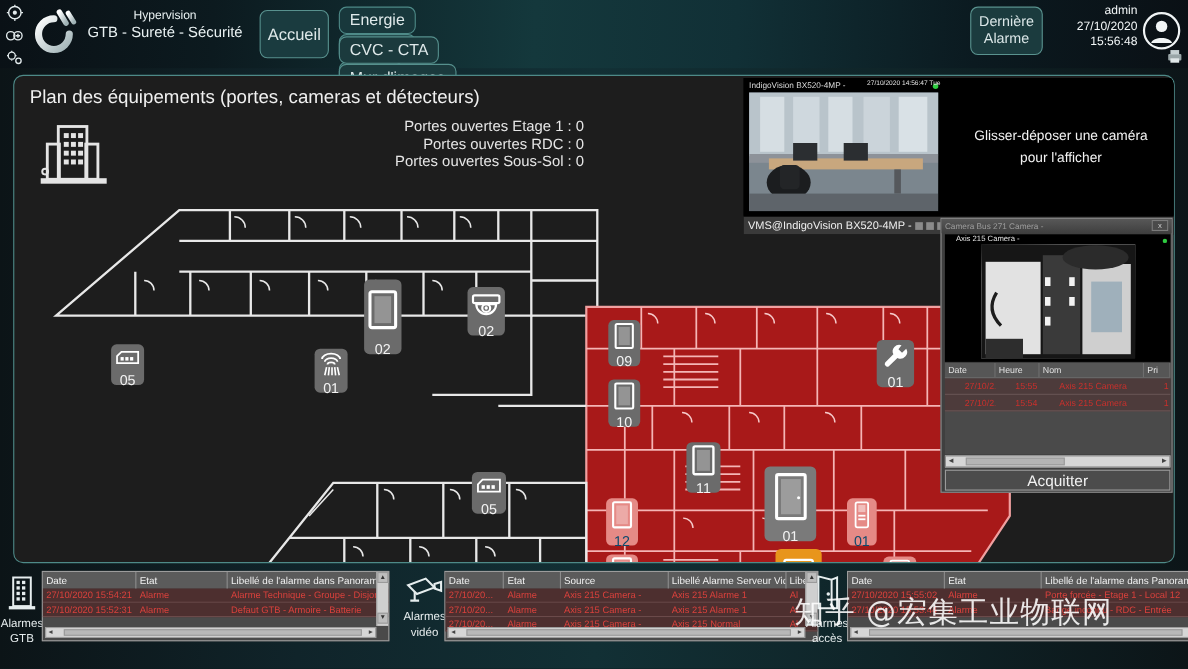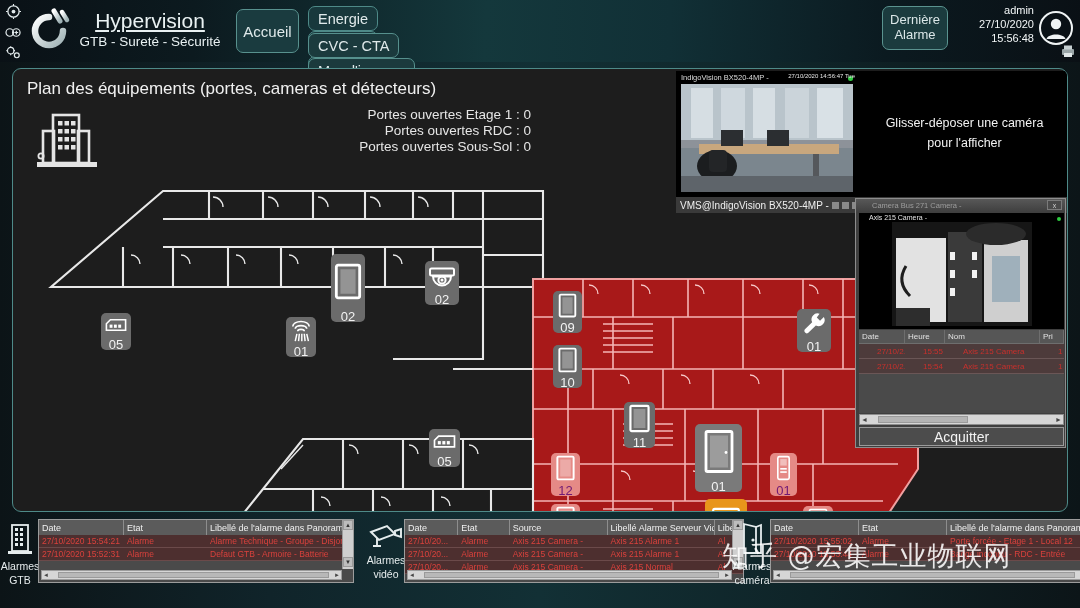--- a/index.html
+++ b/index.html
@@ -14,21 +14,21 @@
 
   
   .header { position: absolute; left:0; top:0; width:1080px; height:62px;
             background: linear-gradient(92deg,#0a1116 0%,#0c1a1f 18%,#14383c 45%,#113036 62%,#0b1a20 82%,#0a1015 100%); }
   .hdr-tools { position:absolute; left:2px; top:4px; width:22px; height:56px;
                display:flex; flex-direction:column; justify-content:space-between; align-items:center; }
   .hdr-tools svg { display:block; }
   .logo { position:absolute; left:24px; top:7px; width:50px; height:48px; }
   .brand { position:absolute; left:70px; top:8px; width:160px; text-align:center;
            color:#e9f1f2; line-height:1.25; }
-  .brand .b1 { font-size:21px;text-decoration:underline; }
+  .brand .b1 { font-size:11px; }
   .brand .b2 { font-size:13.5px; }
 
   .navzone { position:absolute; left:236px; top:3px; height:56px; }
   .btn { display:inline-flex; align-items:center; justify-content:center;
          background:#18383c; border:1px solid #4e8a88; border-radius:7px;
          color:#dfe9ea; font-size:14.5px; white-space:nowrap; cursor:pointer;
          padding:0 9px; }
   .btn.active { background:#0d2024; border:2px solid #cfe2e3; color:#ffffff; font-weight:600; }
   .btn.flat { background:#1b3a3d; border:1px solid #56908d; }
   .btn.home { position:absolute; left:0; top:6px; width:63px; height:44px; font-size:15px;
@@ -57,21 +57,21 @@
            color:#e6e6e6; font-size:13.5px; line-height:1.18; }
 
   
   .plan { position:absolute; left:0; top:0; width:1056px; height:444px; }
 
   
   .mk { position:absolute; background:#6b6b6b; border-radius:5px;
         display:flex; flex-direction:column; align-items:center; justify-content:flex-start;
         color:#f2f2f2; cursor:pointer; padding-top:2px; }
   .mk .num { font-size:13px; line-height:1.05; margin-top:-1px; }
-  .mk.red { background:#e58a86; color:#701a75;text-align:right; }
+  .mk.red { background:#e58a86; color:#0c4a6e;text-align:right; }
   .mk.orange { background:#e8951b; color:#fff; }
   .mk.big { background:#7a7a7a; }
 
   
   .vid-wrap { position:absolute; left:663px; top:2px; width:393px; height:142px; background:#000; }
   .vid-l { position:absolute; left:0; top:0; width:182px; height:125px; background:#000; }
   .vid-l .cap { position:absolute; left:5px; top:2px; color:#dcdcdc; font-size:7.5px; white-space:nowrap; }
   .vid-l .dot { position:absolute; right:5px; top:5px; width:5px; height:5px; border-radius:50%; background:#2ecc40; }
   .vid-l .img { position:absolute; left:5px; top:13px; width:172px; height:108px;
                 background:linear-gradient(175deg,#9aa5ad 0%,#8d99a2 22%,#7e8a93 40%,#5f6a72 62%,#3b4248 82%,#22272b 100%); overflow:hidden; }
@@ -81,21 +81,21 @@
            color:#f2f2f2; font-size:12.5px; line-height:1.55; text-align:center; }
   .vid-bar { position:absolute; left:0; top:126px; width:393px; height:16px; background:#3a3a3a;
              color:#efefef; font-size:10px; display:flex; align-items:center; padding-left:4px; }
   .vid-bar .blk { display:inline-block; width:7px; height:7px; background:#8a8a8a; margin-left:3px; }
 
   
   .camwin { position:absolute; left:855px; top:198px; width:211px; height:250px;
             background:#3f3f3f; border:1px solid #8d8d8d; }
   .camwin .tbar { position:absolute; left:0; top:0; width:100%; height:13px;
                   background:linear-gradient(180deg,#585858,#3f3f3f);
-                  display:flex; align-items:center; color:#9d9d9d; font-size:7.5px; padding-left:16px; }
+                  display:flex; align-items:center; color:#9d9d9d; font-size:7.5px; padding-left:3px; }
   .camwin .tbar .x { position:absolute; right:3px; top:1px; width:15px; height:10px;
                      background:#4a4a4a; border:1px solid #7b7b7b; color:#cfcfcf;
                      font-size:7px; display:flex; align-items:center; justify-content:center; }
   .camwin .feed { position:absolute; left:3px; top:14px; width:205px; height:116px; background:#000; overflow:hidden; }
   .camwin .feed .lbl { position:absolute; left:10px; top:1px; color:#e3e3e3; font-size:7px; z-index:3; white-space:nowrap; }
   .camwin .feed .gdot { position:absolute; right:3px; top:4px; width:4px; height:4px; border-radius:50%; background:#2ecc40; z-index:3; }
   .camwin .feed .scene { position:absolute; left:33px; top:9px; width:140px; height:104px;
                          background:linear-gradient(160deg,#2a2a2a 0%,#d8d8d8 18%,#bdbdbd 40%,#8d8d8d 58%,#535353 78%,#1c1c1c 100%); }
   .camwin .grid { position:absolute; left:3px; top:131px; width:205px; height:83px; background:#4a4a4a; }
   .camwin .grid .gh { display:flex; height:14px; background:#565656; color:#e0e0e0; font-size:8px;
@@ -685,21 +685,21 @@
           </div>
         </div>
       </div>
       <div class="abar" style="left: 732px;">
         <div class="ico"><span><svg width="22" height="32" viewBox="0 0 22 32">
               <path d="M3 1 L15 4 L15 30 L3 30 Z" fill="none" stroke="#e6edee" stroke-width="1.8"></path>
     <circle cx="12" cy="17" r="1.6" fill="#e6edee"></circle>
               <path d="M15 4 L20 2 L20 30 L15 30" fill="none" stroke="#e6edee" stroke-width="1.8"></path>
             </svg></span>
     <div class="lb">Alarmes</div>
-    <div class="lb">caméra</div></div>
+    <div class="lb">accès</div></div>
         <div class="tbl" style="width: 330px;">
           <div class="hdr">
             <div style="width: 88px;">Date</div>
             <div style="width: 88px;">Etat</div>
             <div style="width: 142px;">Libellé de l'alarme dans Panorama</div>
           </div>
           <div class="row">
             <div style="width: 88px;">27/10/2020 15:55:02</div>
             <div style="width: 88px;">Alarme</div>
             <div style="width: 142px;">Porte forcée - Etage 1 - Local 12</div>

